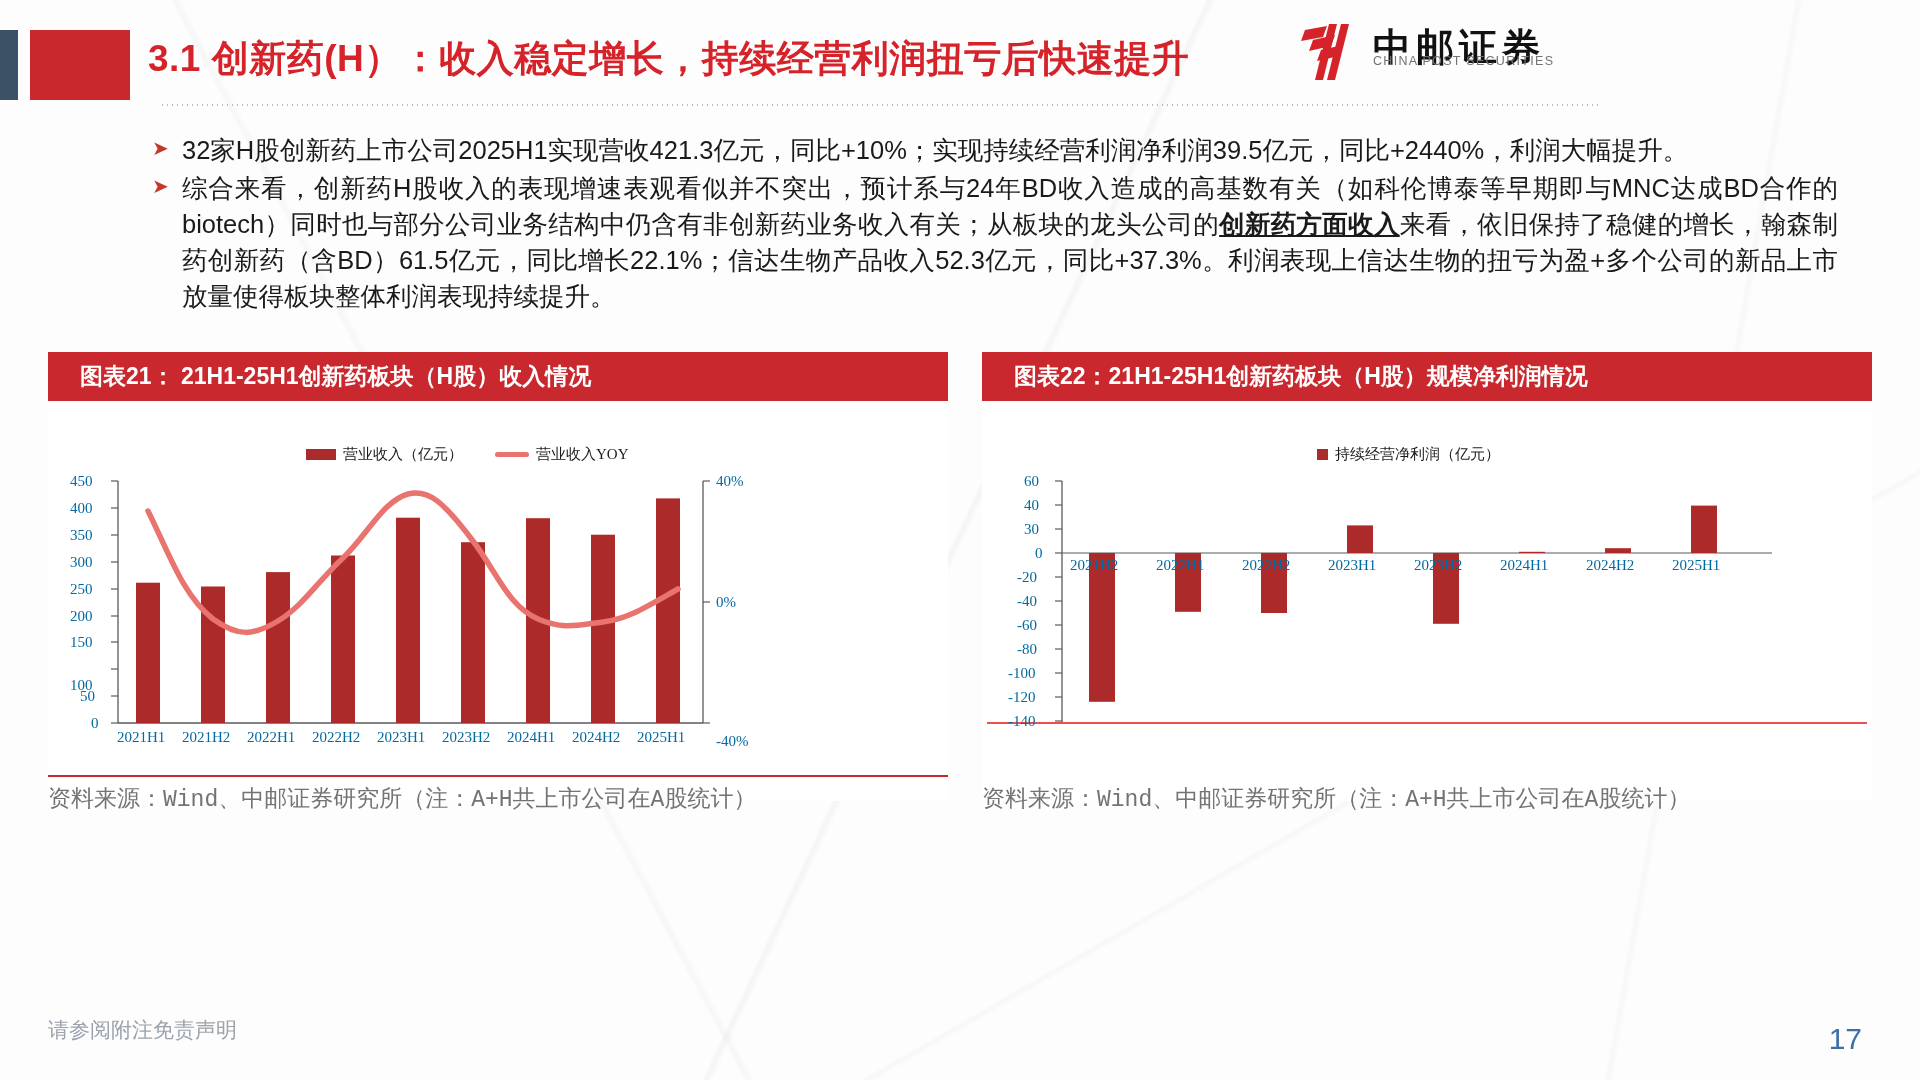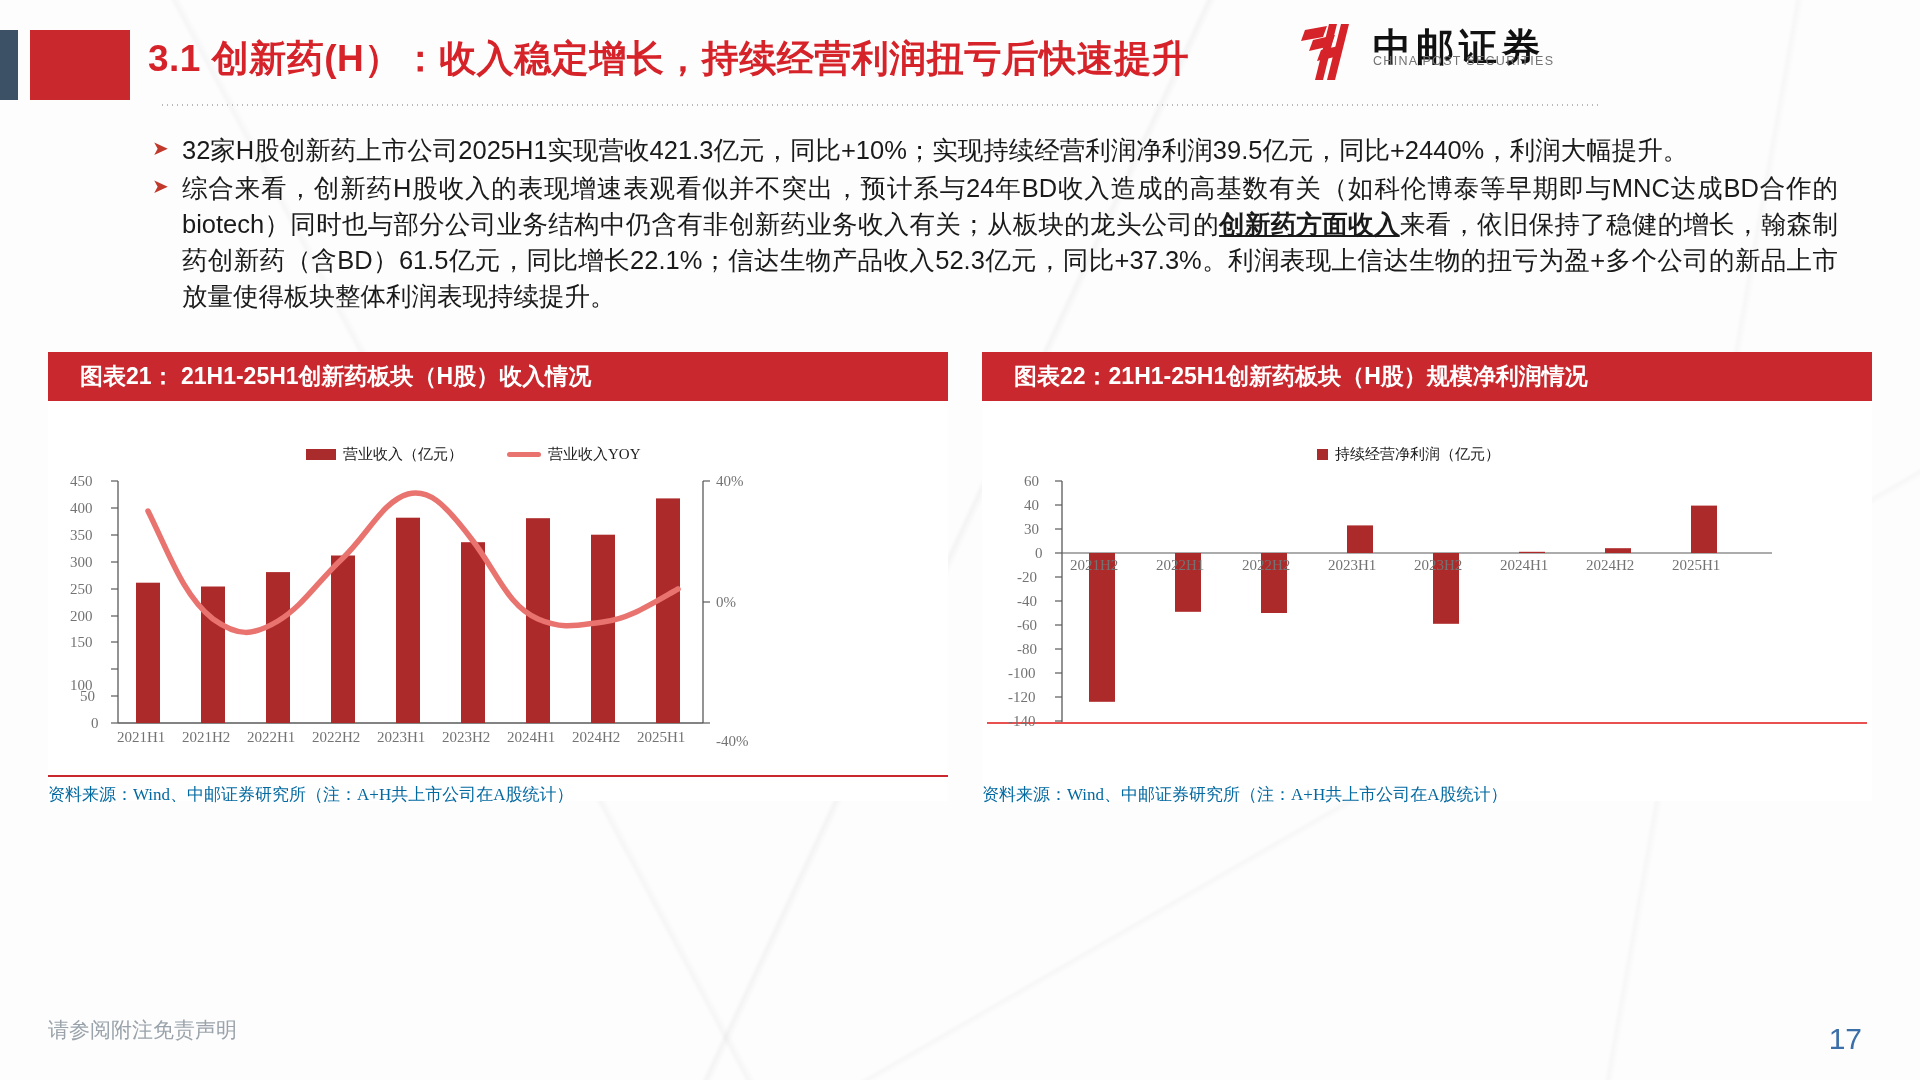--- a/index.html
+++ b/index.html
@@ -74,35 +74,35 @@
   .panel { position: absolute; }
   .panel-title {
     background: #c8282e; color: #ffffff;
     font-size: 23px; font-weight: bold;
     padding: 9px 32px; white-space: nowrap;
     font-family: "Liberation Sans", sans-serif;
   }
   .panel-body { background: #ffffff; position: relative; }
   .src-line { position: absolute; height: 2px; background: #c8282e; }
   .src-text {
-    position: absolute; font-size: 17px; color: #0369a1;
-    white-space: nowrap; font-family: Liberation Serif, serif;
-  }
-
-  
-  .legend { position: absolute; display: flex; gap: 44px; align-items: center; }
+    position: absolute; font-size: 23px; color: #737373;
+    white-space: nowrap; font-family: Liberation Mono, monospace;
+  }
+
+  
+  .legend { position: absolute; display: flex; gap: 32px; align-items: center; }
   .legend-item { display: flex; align-items: center; gap: 7px; }
   .legend-swatch-bar { width: 30px; height: 11px; background: #a92b2b; }
   .legend-swatch-line { width: 34px; height: 5px; background: #e8736f; border-radius: 3px; }
   .legend-label {
     font-size: 15px; color: #1a1a1a; white-space: nowrap;
     font-family: "Liberation Serif", serif;
   }
   .axis-label {
-    position: absolute; font-size: 15px; color: #737373;
+    position: absolute; font-size: 15px; color: #0369a1;
     font-family: "Liberation Serif", serif; white-space: nowrap;
   }
 
   
   .footer-note {
     position: absolute; left: 48px; bottom: 36px;
     font-size: 21px; color: #9aa3ab;
     font-family: "Liberation Sans", sans-serif;
   }
   .footer-page {

